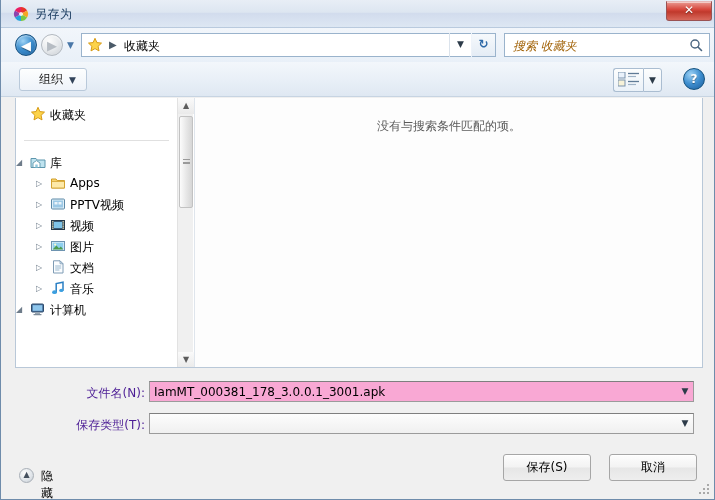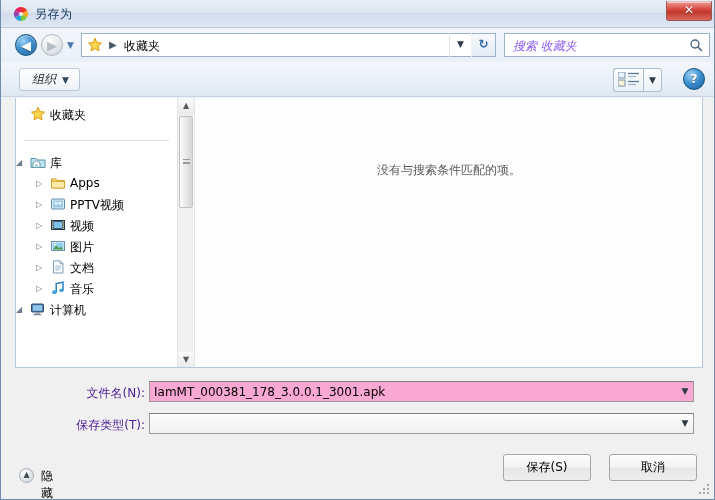--- a/index.html
+++ b/index.html
@@ -135,44 +135,43 @@
 
   #search-box {
     position: absolute; left: 503px; top: 5px;
     width: 206px; height: 24px;
     background: #fff;
     border: 1px solid #9ab3cc;
     cursor: text;
   }
   #search-placeholder {
     position: absolute; left: 8px; top: 4px;
-    font-size: 12px; font-style: italic; color: #8b5cf6;
+    font-size: 12px; font-style: italic; color: #a16207;
   }
   #search-icon {
     position: absolute; right: 6px; top: 4px;
     width: 14px; height: 14px;
   }
 
   
   #toolbar {
     position: absolute; left: 0; top: 62px; width: 715px; height: 35px;
     background: linear-gradient(to bottom, #f3f7fb 0%, #e8eff7 55%, #dfe8f2 100%);
     border-bottom: 1px solid #c7d4e2;
   }
   #organize-btn {
     position: absolute; left: 18px; top: 6px;
-    height: 23px; padding: 0 10px 0 12px;
+    height: 23px; padding: 0 10px 0 19px;
     background: linear-gradient(to bottom, #fdfefe, #eef3f9);
     border: 1px solid #b9c9da;
     border-radius: 3px;
     line-height: 21px;
     font-size: 12px; color: #1a1a1a;
     cursor: pointer;
     box-shadow: inset 0 1px 0 #fff;
-    font-style: italic;
   }
   #organize-btn .cv { margin-left: 6px; font-size: 9px; color: #33445a; }
 
   #viewmode-btn {
     position: absolute; left: 612px; top: 6px;
     width: 30px; height: 24px;
     background: linear-gradient(to bottom, #fdfefe, #eaf1f8);
     border: 1px solid #aabdd1;
     border-right: none;
     border-radius: 3px 0 0 3px;
@@ -256,21 +255,21 @@
 
   #list-pane {
     position: absolute; left: 178px; top: 0;
     width: 509px; height: 270px;
     background: #fdfdfd;
     border-left: 1px solid #dfe5ec;
   }
   #empty-msg {
     position: absolute; left: 0; right: 0; top: 20px;
     text-align: center;
-    font-size: 12px; color: #5b5b5b; margin-top: 44px;
+    font-size: 12px; color: #5b5b5b;
   }
 
   
   .tree-item {
     position: absolute; left: 0;
     width: 161px; height: 21px;
     cursor: pointer;
   }
   .tree-item .tw {
     position: absolute; top: 6px;

